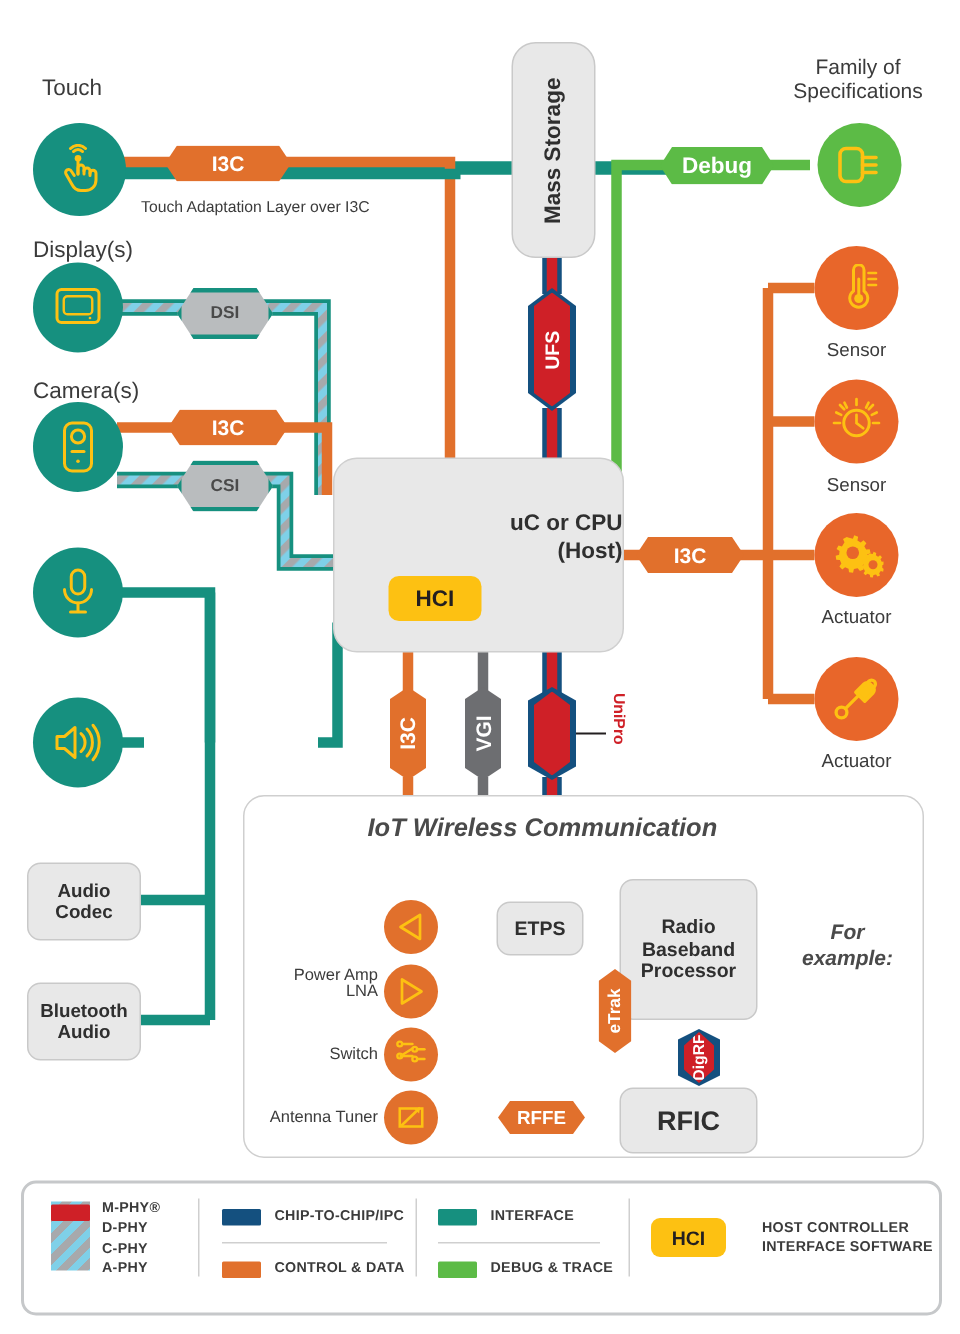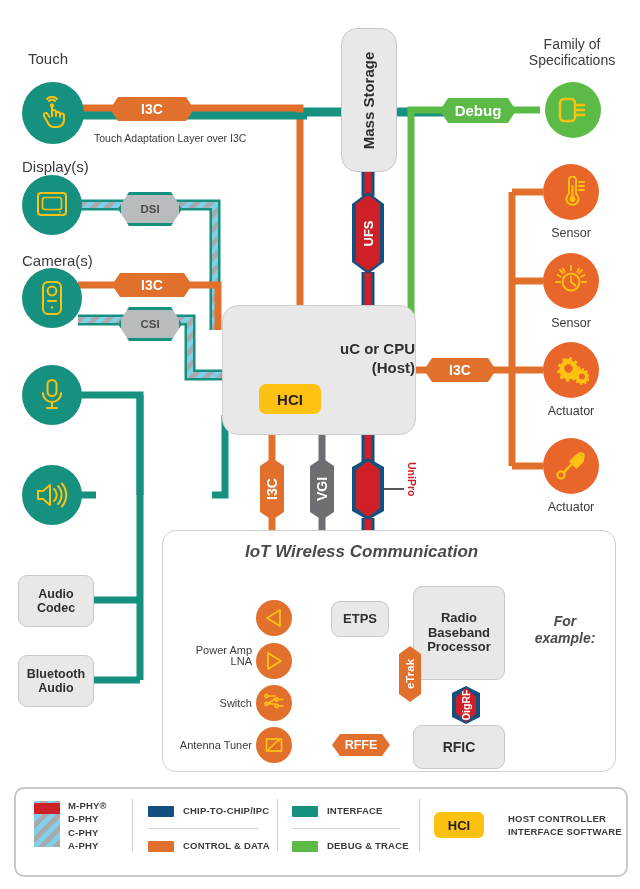--- a/index.html
+++ b/index.html
@@ -450,21 +450,21 @@
   </div>
 
   <div class="gbox" style="left:413px;top:586px;width:90px;height:92px;font-size:13px;">
     <span>
       <span>Radio</span><br>
       <span>Baseband</span><br>
       <span>Processor</span>
     </span>
   </div>
 
-  <div class="gbox" style="left:413px;top:725px;width:90px;height:42px;font-size:14px;">
+  <div class="gbox" style="left:413px;top:725px;width:90px;height:42px;font-size:18px;">
     <span>RFIC</span>
   </div>
 
   <div class="hexlabel hex-orange vert" style="left:399px;top:646px;width:22px;height:56px;font-size:11.5px;">
     <span>eTrak</span>
   </div>
 
   <div style="position:absolute;left:452px;top:686px;width:28px;height:38px;background:#14507f;
               clip-path:polygon(0 7px,50% 0,100% 7px,100% calc(100% - 7px),50% 100%,0 calc(100% - 7px));"></div>
   <div class="redhex" style="left:456px;top:688px;width:20px;height:34px;">

